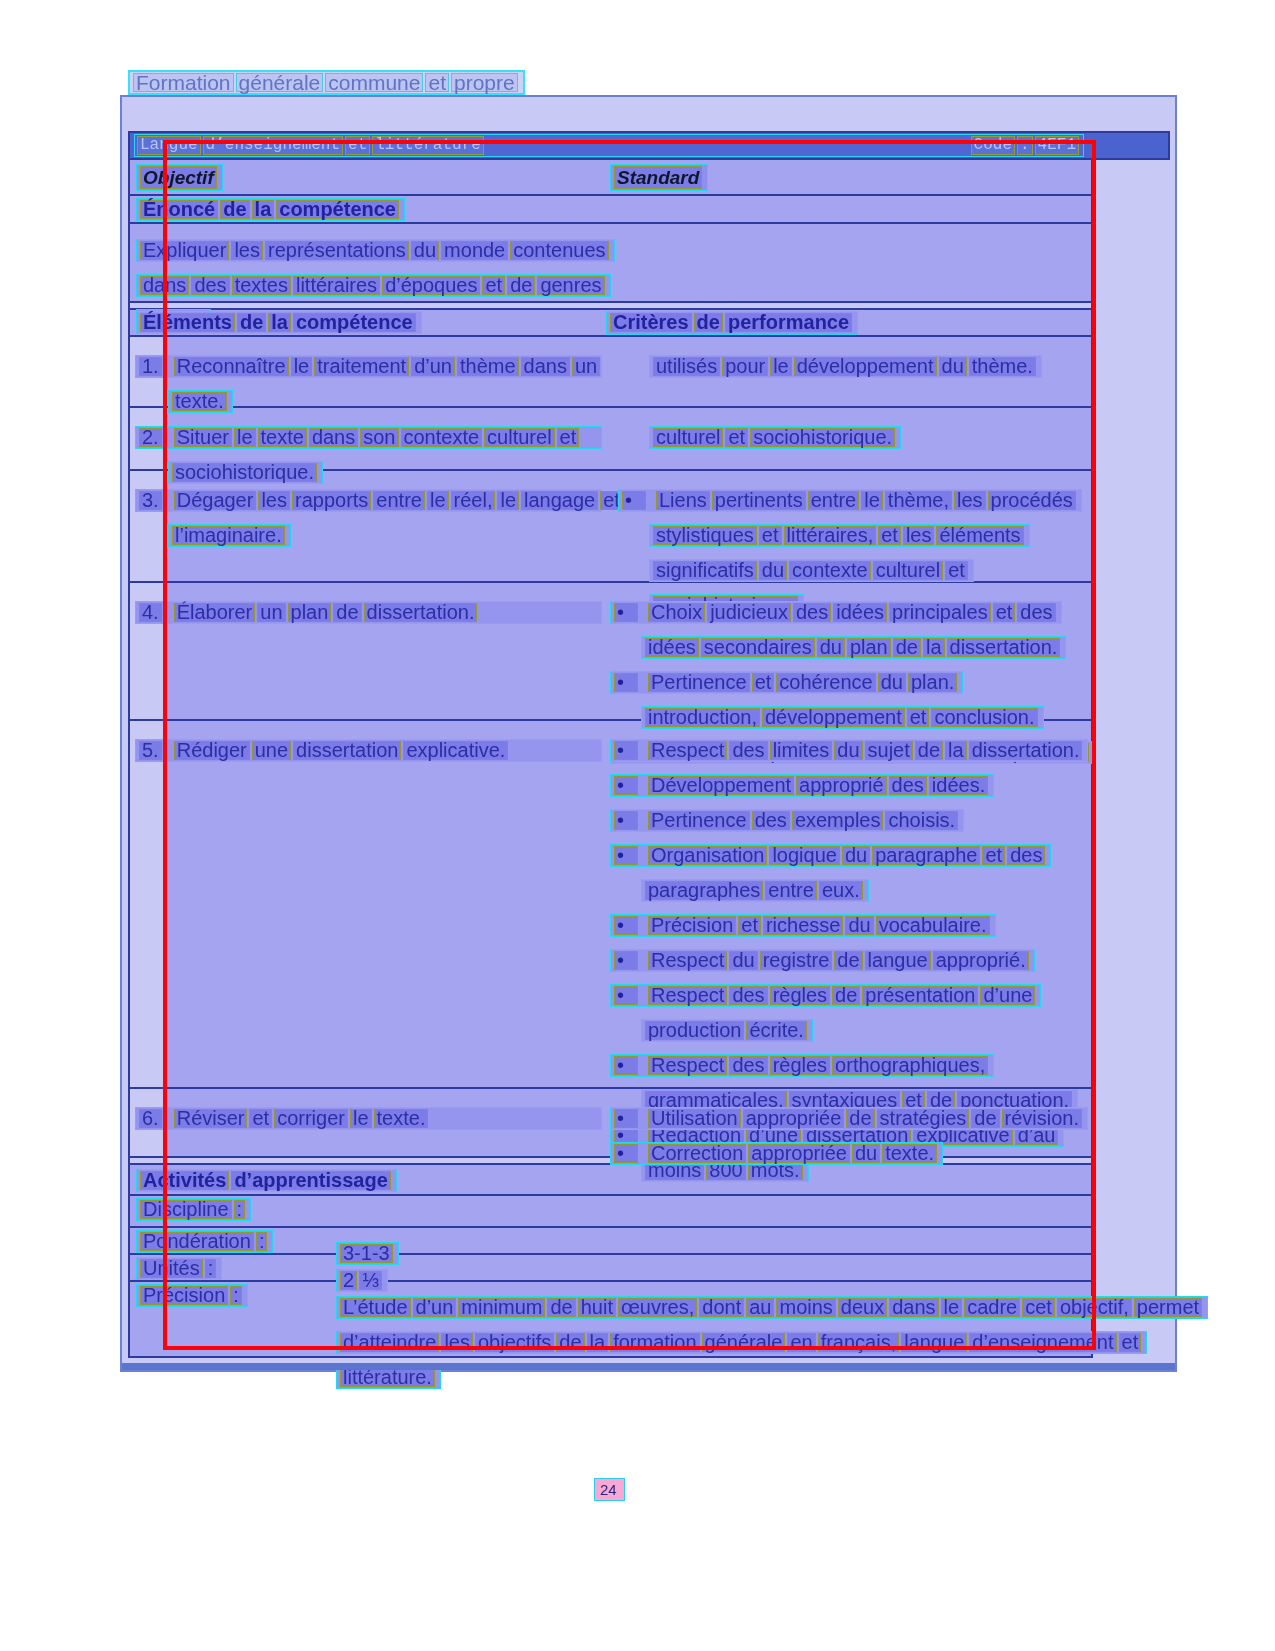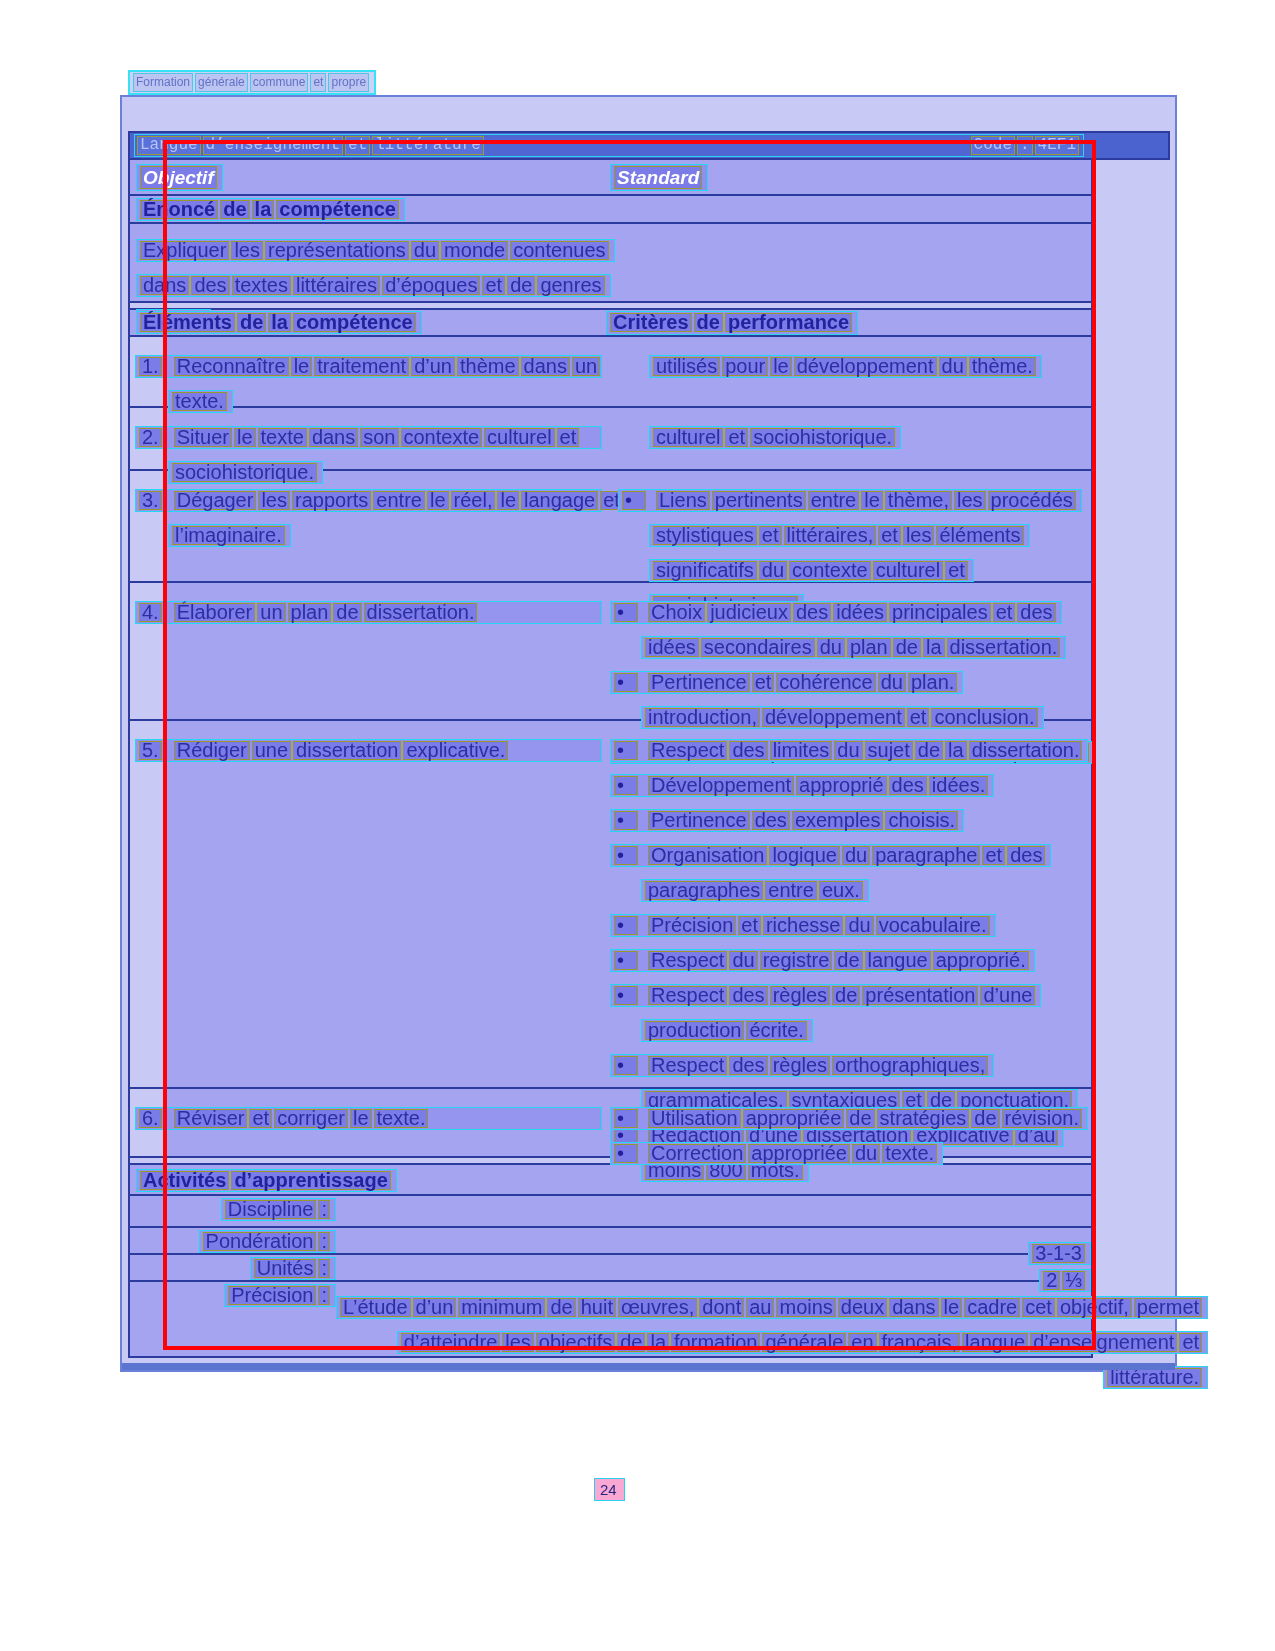--- a/index.html
+++ b/index.html
@@ -9,25 +9,25 @@
   
   .line{display:inline-block;border:1px solid #25d8f2;background:#9595ef;
         padding:1px 3px;font-size:20px;line-height:19px;color:#2d2da5;white-space:nowrap;}
   .w{display:inline-block;background:#7c7ce8;border:1px solid #97972e;
      padding:0 2px;margin-right:2px;line-height:17px;}
   .lnrow{margin-bottom:1px;margin-top:12px;}
   .lnrow.cont{margin-left:33px;}
   .lnrow.bcont{margin-left:31px;}
   .bold .w{font-weight:700;color:#22229e;}
   .title-italic{font-size:19px;line-height:22px;background:#8f8fee;}
-  .title-italic .w{font-style:italic;font-weight:700;color:#ffffff;font-size:19px;line-height:21px;text-align:center;}
+  .title-italic .w{font-style:italic;font-weight:700;color:#0f172a;font-size:19px;line-height:21px;text-align:center;}
 
   
   .doc-header{position:absolute;left:128px;top:70px;}
-  .doc-header .line{background:#ccd2f6;border:2px solid #38e2f6;color:#6272c4;font-size:12px;}
+  .doc-header .line{background:#ccd2f6;border:2px solid #38e2f6;color:#6272c4;font-size:21px;}
   .doc-header .w{background:#bcc4f2;border:1px solid #49c8e8;color:#6272c4;}
 
   
   .panel{position:absolute;left:120px;top:95px;width:1057px;height:1277px;
          background:#c9c9f6;border:2px solid #6b80d8;box-sizing:border-box;}
 
   
   .band{position:absolute;left:6px;top:34px;width:1042px;height:29px;box-sizing:border-box;
         background:#4a63cf;border:2px solid #2c3c9e;display:flex;align-items:center;
         padding:0 84px 0 4px;}
@@ -54,21 +54,21 @@
   .numcol-bg{position:absolute;left:0;top:0;bottom:0;width:35px;background:#c9c9f6;}
   .leftcell{width:475px;position:relative;z-index:1;}
   .rightcell{flex:1;position:relative;z-index:1;padding:0 4px 0 8px;}
   .line.stretch{display:flex;width:467px;box-sizing:border-box;}
   .w.num{margin-right:12px;}
   .w.bullet{min-width:18px;margin-right:10px;color:#22229e;}
   .bullet-block{margin-bottom:6px;}
 
   
   .meta-row{display:flex;align-items:flex-start;padding:2px 0 0 6px;box-sizing:border-box;
-            border-bottom:2px solid #2c3c9e;text-align:right;}
+            border-bottom:2px solid #2c3c9e;}
   .meta-row.last{border-bottom:none;}
   .metalabel{width:200px;flex:0 0 200px;}
   .metaval{flex:1;}
 
   .bottom-bar{position:absolute;left:0;right:0;bottom:0;height:7px;background:#5b74d0;}
 
   
   .red-rect{position:absolute;left:163px;top:140px;width:933px;height:1210px;
             border:4px solid #ff0008;box-sizing:border-box;z-index:5;pointer-events:none;}
 

